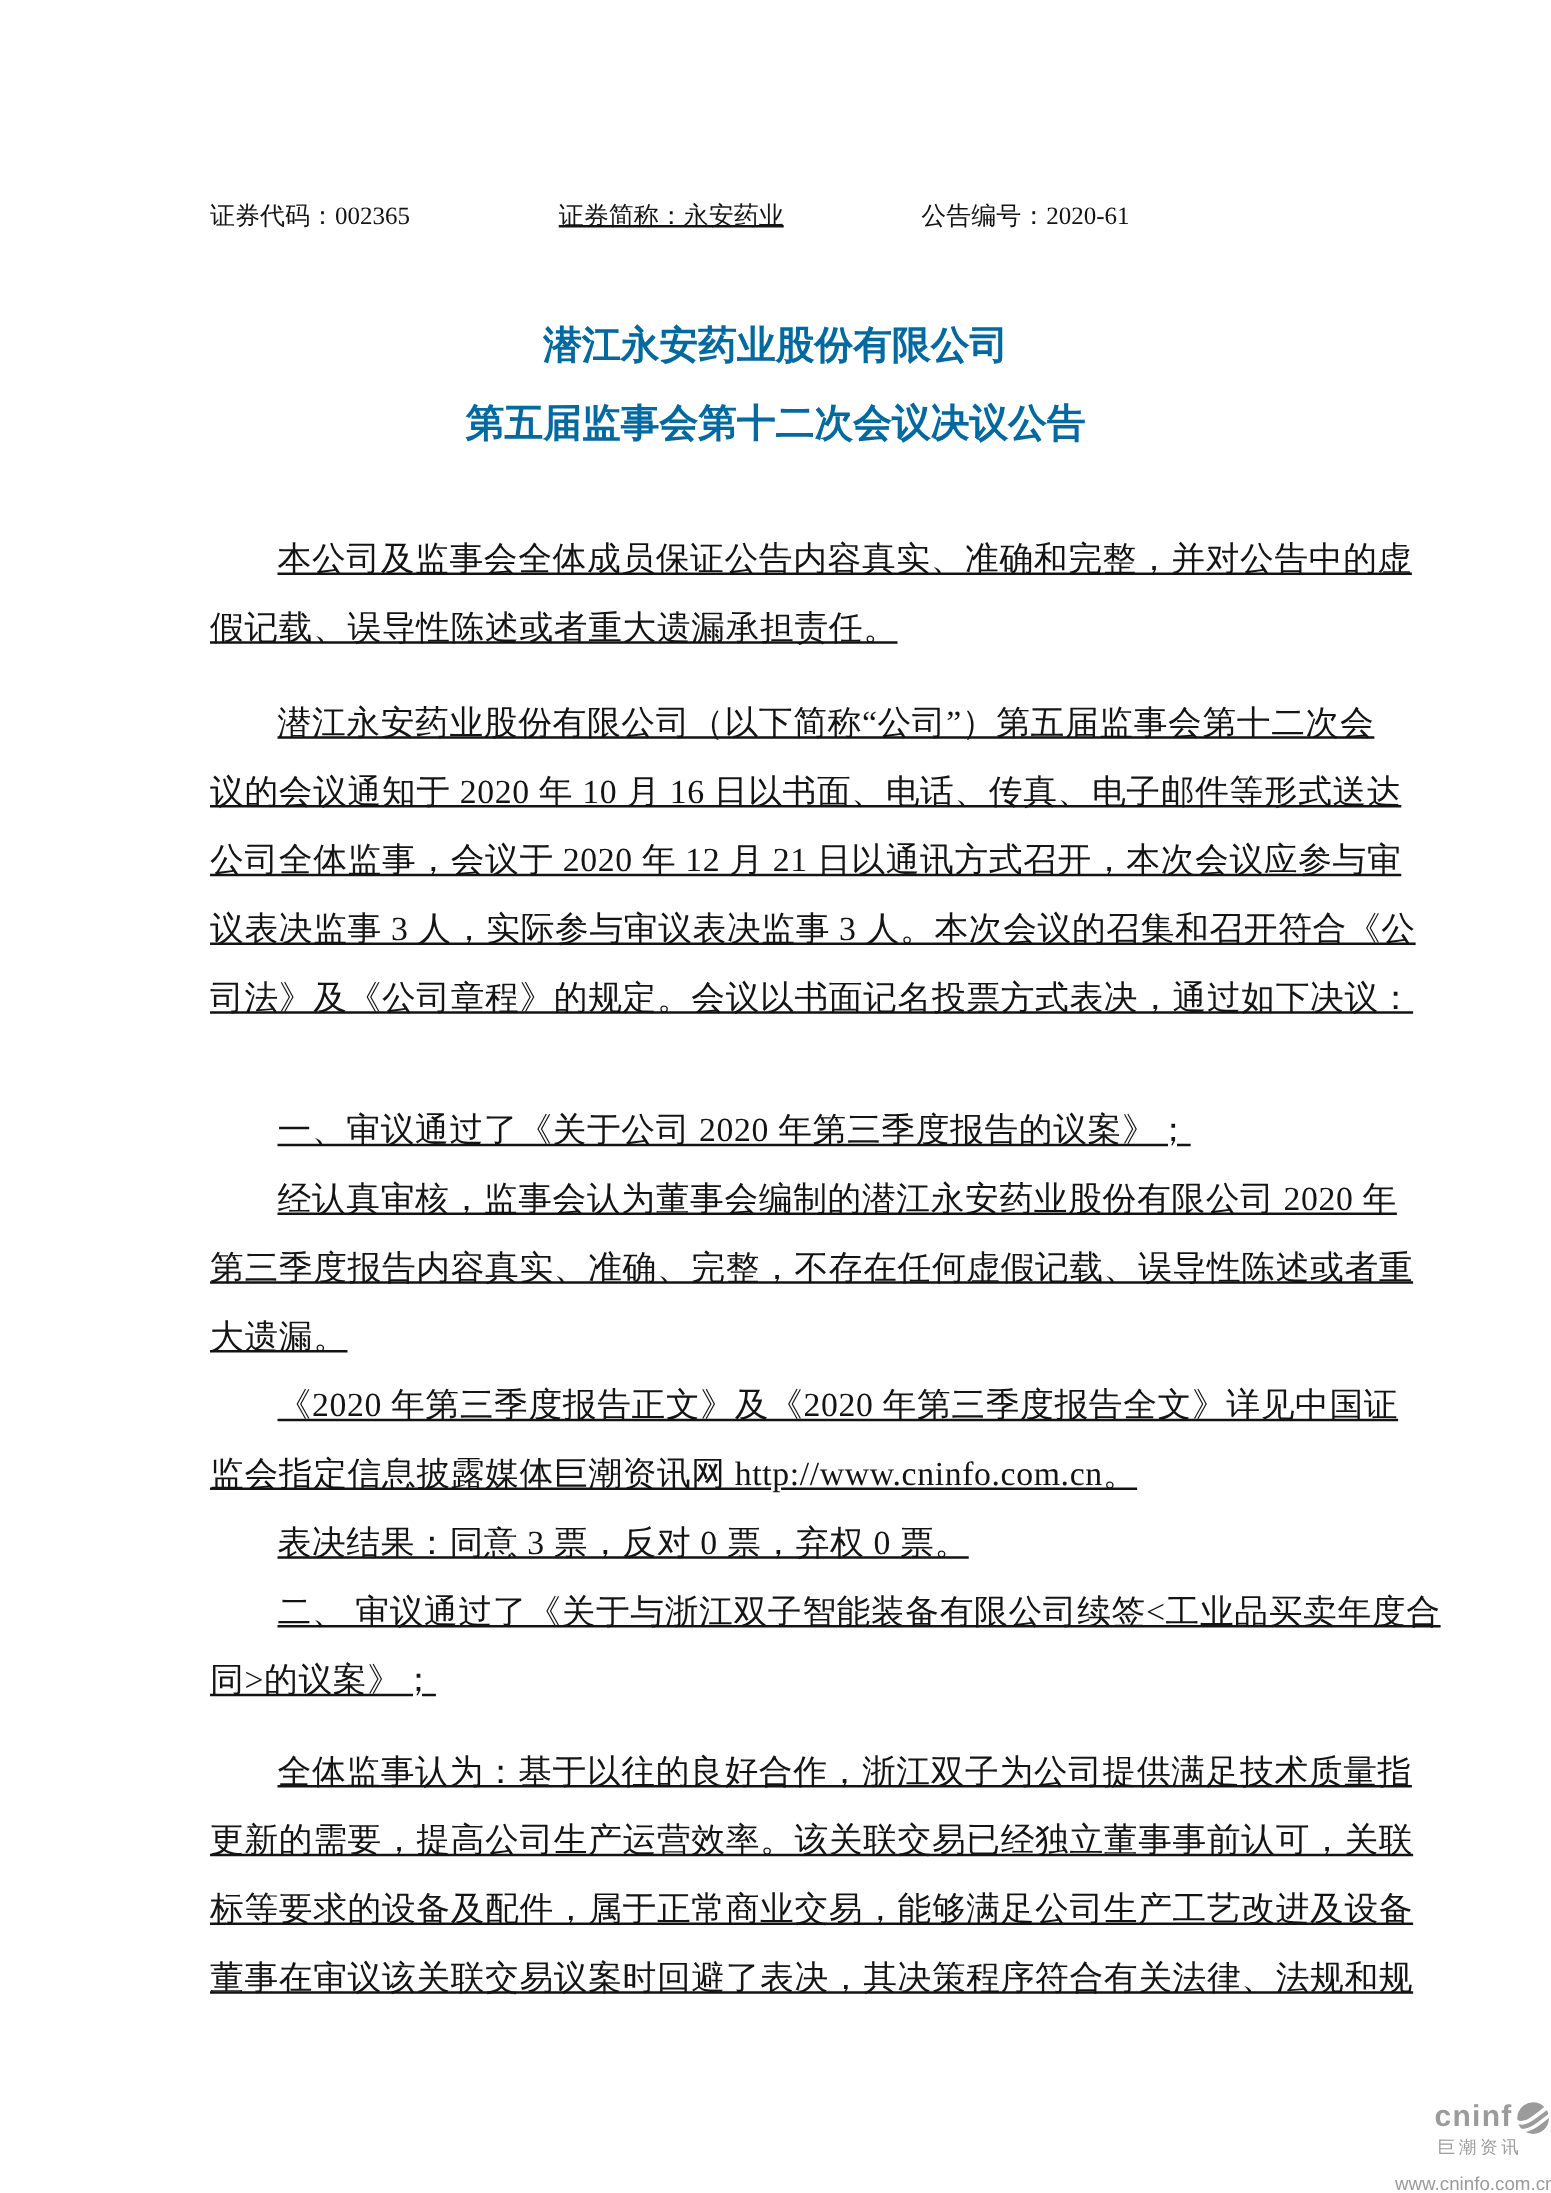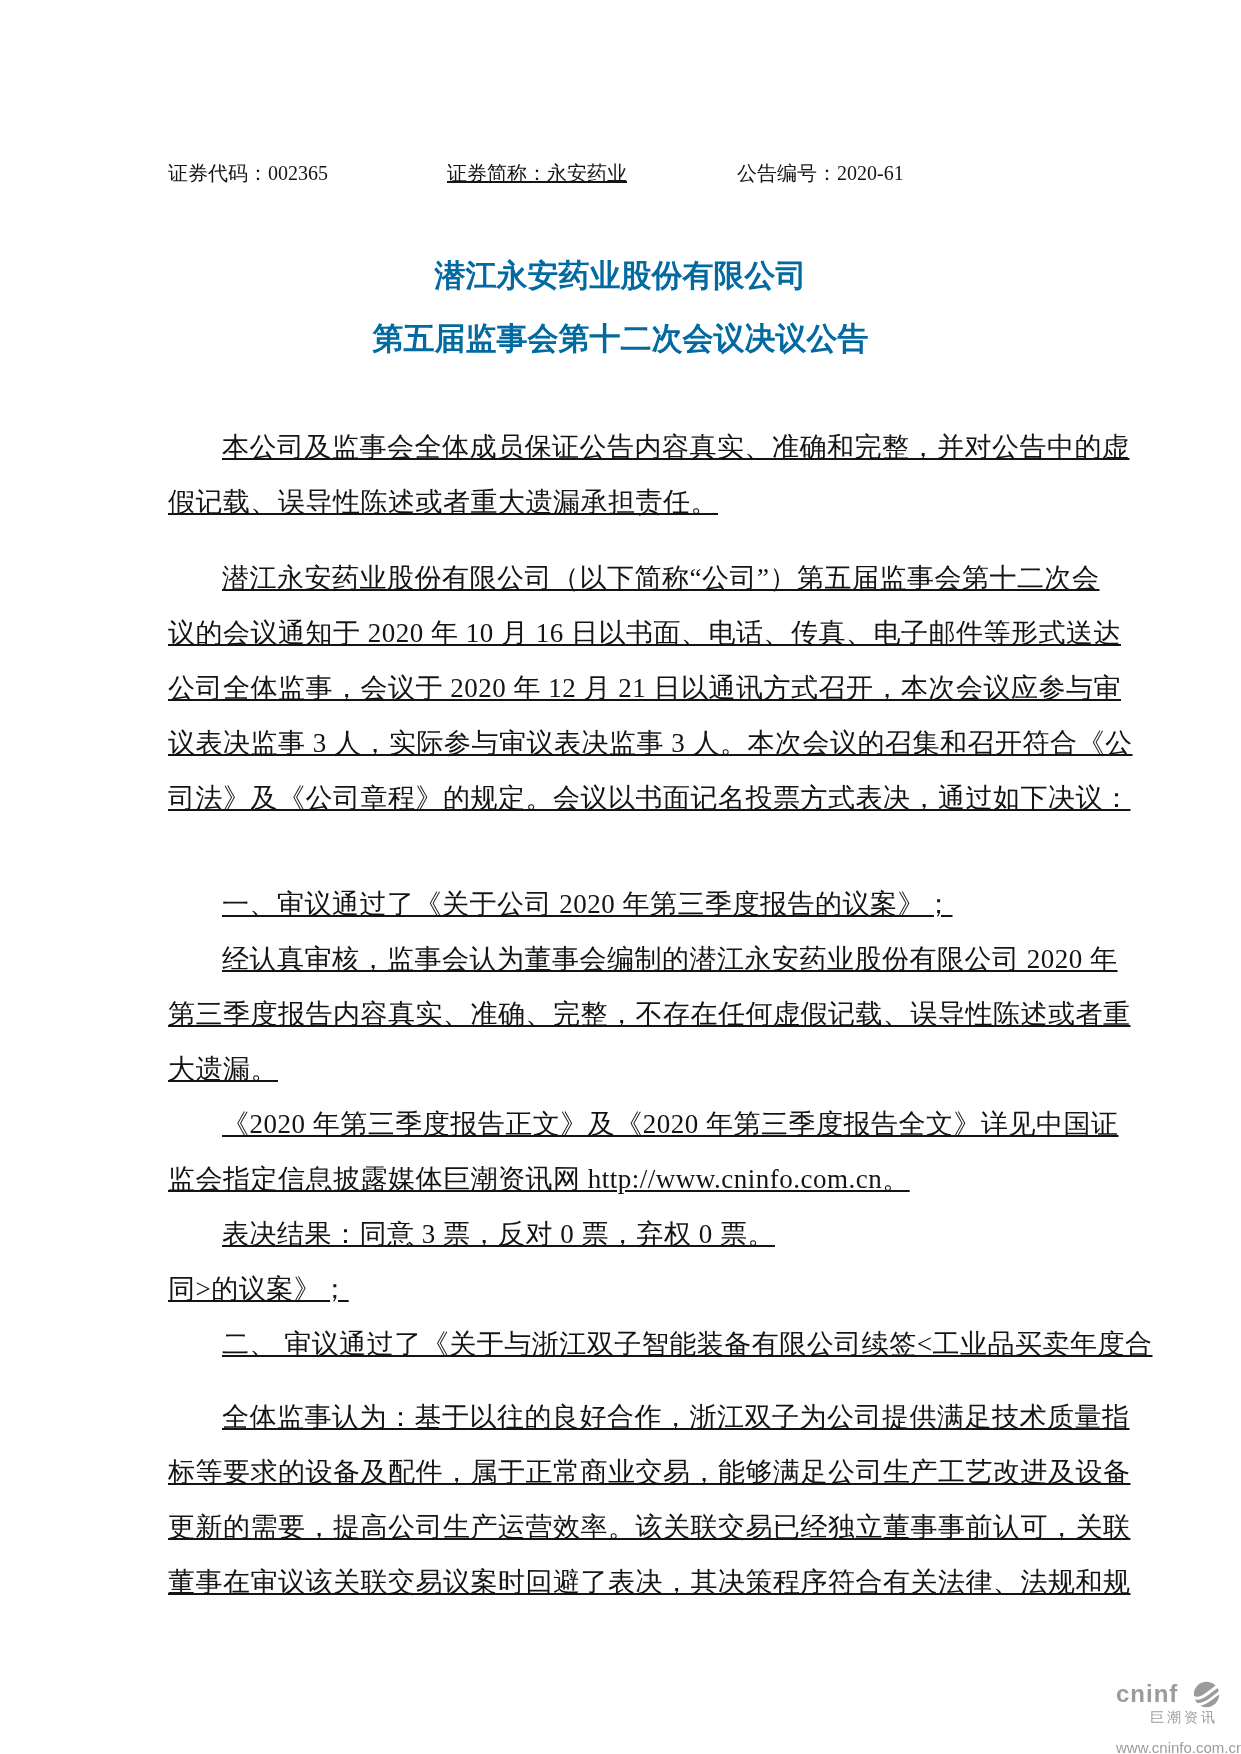--- a/index.html
+++ b/index.html
@@ -59,22 +59,22 @@
   
   .cninfo-logo {
     position: absolute;
     top: 1680px; left: 1116px;
     width: 124px;
     color: #9b9b9b;
     font-family: "Liberation Sans", "DejaVu Sans", sans-serif;
     text-align: right;
   }
   .logo-brand-row {
-    display: flex; align-items: center; 
-    gap: 15px; height: 28px;
+    display: flex; align-items: center; justify-content: flex-end;
+    gap: 3px; height: 28px;
   }
   .logo-brand {
     font-weight: 700; font-size: 24px; letter-spacing: 1px;
     line-height: 28px;
   }
   .logo-swirl { width: 27px; height: 27px; display: block; }
   .logo-cn {
     font-size: 14px; letter-spacing: 3px;
     line-height: 16px; margin-top: 1px; padding-right: 22px;
   }
@@ -106,25 +106,25 @@
   <div class="line">公司全体监事，会议于 2020 年 12 月 21 日以通讯方式召开，本次会议应参与审</div>
   <div class="line">议表决监事 3 人，实际参与审议表决监事 3 人。本次会议的召集和召开符合《公</div>
   <div class="line">司法》及《公司章程》的规定。会议以书面记名投票方式表决，通过如下决议：</div>
   <div class="line indent gap-lg">一、审议通过了《关于公司 2020 年第三季度报告的议案》；</div>
   <div class="line indent">经认真审核，监事会认为董事会编制的潜江永安药业股份有限公司 2020 年</div>
   <div class="line">第三季度报告内容真实、准确、完整，不存在任何虚假记载、误导性陈述或者重</div>
   <div class="line">大遗漏。</div>
   <div class="line indent">《2020 年第三季度报告正文》及《2020 年第三季度报告全文》详见中国证</div>
   <div class="line">监会指定信息披露媒体巨潮资讯网 http://www.cninfo.com.cn。</div>
   <div class="line indent">表决结果：同意 3 票，反对 0 票，弃权 0 票。</div>
+  <div class="line indent">二、 审议通过了《关于与浙江双子智能装备有限公司续签&lt;工业品买卖年度合</div>
   <div class="line">同&gt;的议案》；</div>
-  <div class="line indent">二、 审议通过了《关于与浙江双子智能装备有限公司续签&lt;工业品买卖年度合</div>
   <div class="line indent gap-md">全体监事认为：基于以往的良好合作，浙江双子为公司提供满足技术质量指</div>
+  <div class="line">更新的需要，提高公司生产运营效率。该关联交易已经独立董事事前认可，关联</div>
   <div class="line">标等要求的设备及配件，属于正常商业交易，能够满足公司生产工艺改进及设备</div>
-  <div class="line">更新的需要，提高公司生产运营效率。该关联交易已经独立董事事前认可，关联</div>
   <div class="line">董事在审议该关联交易议案时回避了表决，其决策程序符合有关法律、法规和规</div>
 </div>
 
 <div class="cninfo-logo">
   <div class="logo-brand-row">
     <span class="logo-brand">cninf</span>
     <span>
       <svg class="logo-swirl" viewBox="0 0 32 32" xmlns="http://www.w3.org/2000/svg">
         <circle cx="16" cy="16" r="15" fill="#9b9b9b"></circle>
         <path d="M0 19 C 9 25, 21 11, 32 4" stroke="#ffffff" stroke-width="3.6" fill="none"></path>

